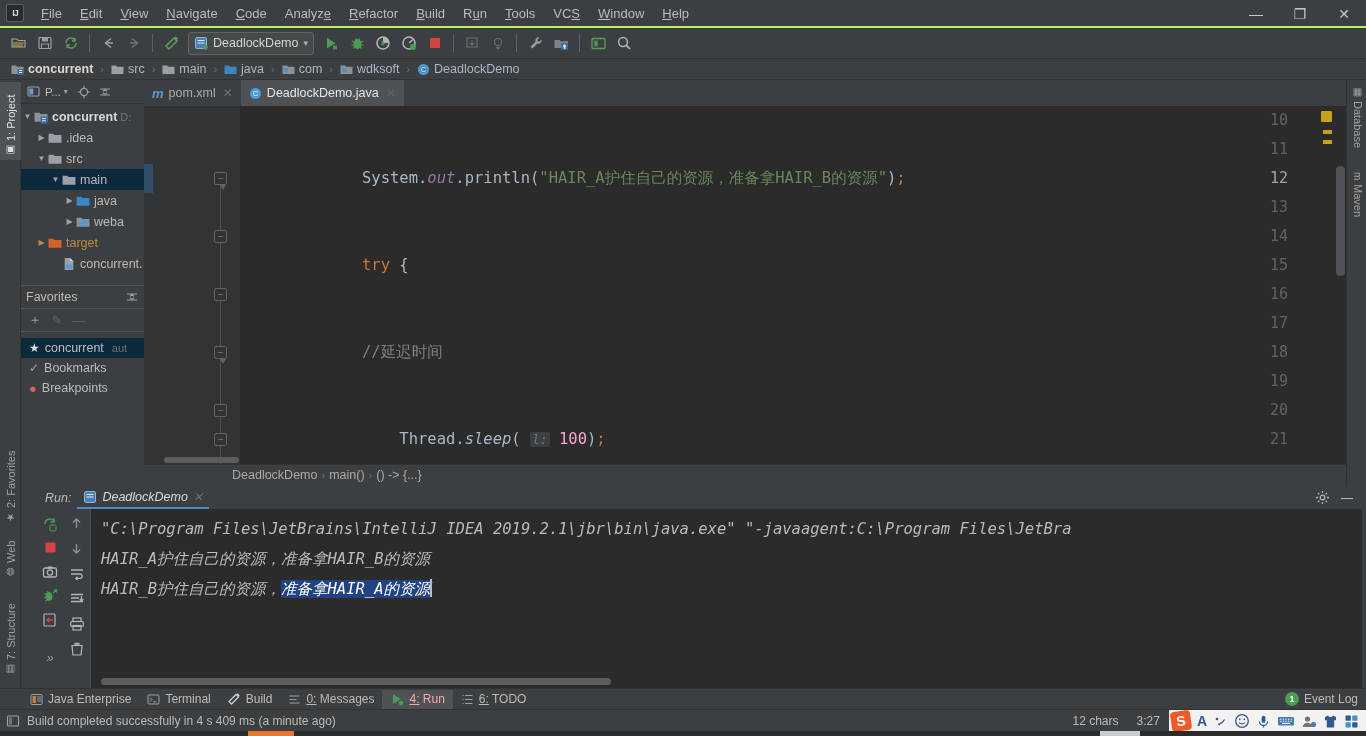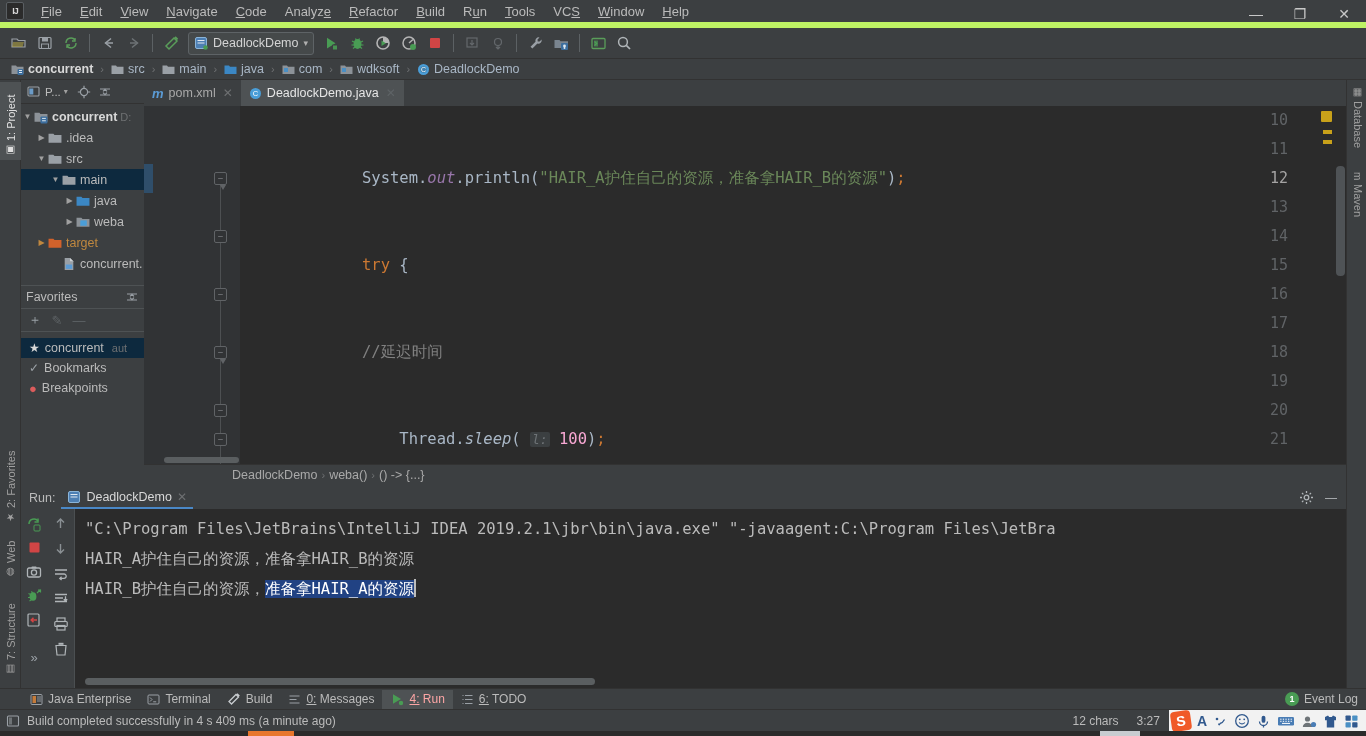--- a/index.html
+++ b/index.html
@@ -9,21 +9,21 @@
     font-family:"Liberation Sans", sans-serif;
     font-size:12.5px; color:#bbbbbb;
     -webkit-font-smoothing:antialiased;
   }
   #app { position:relative; width:1366px; height:736px; }
 
   
   .titlebar {
     position:absolute; top:0; left:0; width:1366px; height:28px;
     background:#3c3f41; display:flex; align-items:center;
-    border-bottom:6px solid #bef264;
+    border-bottom:2px solid #bef264;
   }
   .ij-logo {
     width:18px; height:18px; margin:0 8px 0 6px;
     background:#2b2b2b; border:1px solid #5a5f63; border-radius:2px;
     display:flex; align-items:center; justify-content:center;
     font-size:9px; font-weight:bold; color:#d8d8d8; letter-spacing:-1px;
   }
   .menu { display:flex; align-items:center; }
   .menu-item {
     padding:4px 9px; font-size:13px; color:#bbbbbb; cursor:default;
@@ -227,22 +227,23 @@
   }
   .crumbbar2 .c2 { padding:0 4px; }
   .crumbbar2 .s2 { color:#6e7072; font-size:11px; }
   .hscroll-edit {
     position:absolute; bottom:22px; left:20px; width:75px; height:6px;
     background:#5a5e60; border-radius:3px;
   }
 
   
   .runpanel {
-    position:absolute; top:486px; left:21px; width:1325px; height:202px;
+    position:absolute; top:486px; left:37px; width:1325px; height:202px;
     background:#3c3f41;
+    font-style:italic;
   }
   .run-header {
     height:23px; display:flex; align-items:center; gap:6px;
     padding-left:8px; position:relative;
   }
   .run-label { font-size:12.5px; color:#bbbbbb; }
   .run-tab {
     display:flex; align-items:center; gap:5px; height:23px;
     padding:0 6px; font-size:12.5px; color:#d8d8d8;
     border-bottom:2px solid #4a88c7;
@@ -761,21 +762,21 @@
       </div>
       <div class="escroll" style="top:60px;height:110px;"></div>
       <div class="hscroll-edit"></div>
     </div>
 
     <div class="inspect-widget"></div>
 
     <div class="crumbbar2">
       <span class="c2">DeadlockDemo</span>
       <span class="s2">›</span>
-      <span class="c2">weba()</span>
+      <span class="c2">main()</span>
       <span class="s2">›</span>
       <span class="c2">() -&gt; {...}</span>
     </div>
   </div>
 
   <div class="runpanel">
     <div class="run-header">
       <span class="run-label">Run:</span>
       <div class="run-tab">
         <svg width="14" height="14" viewBox="0 0 14 14">

